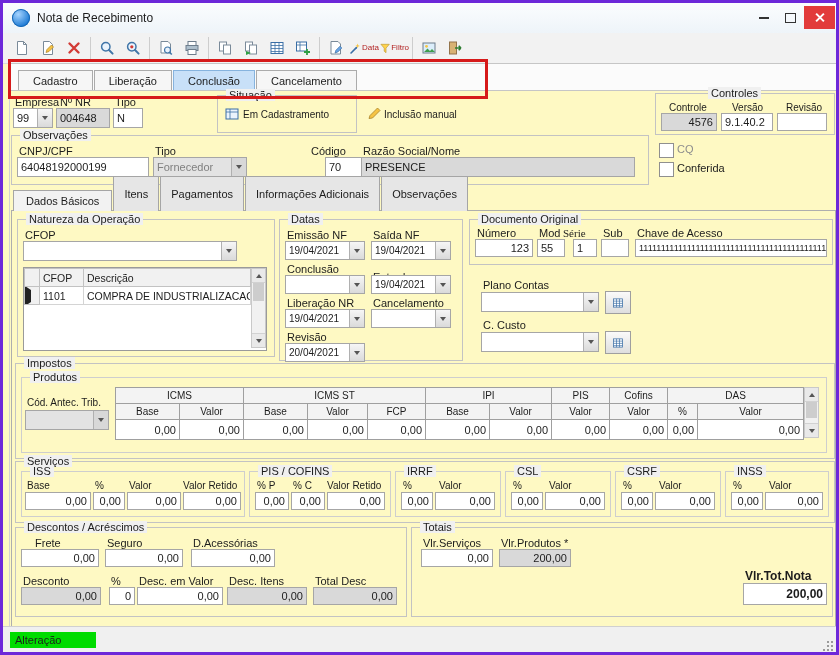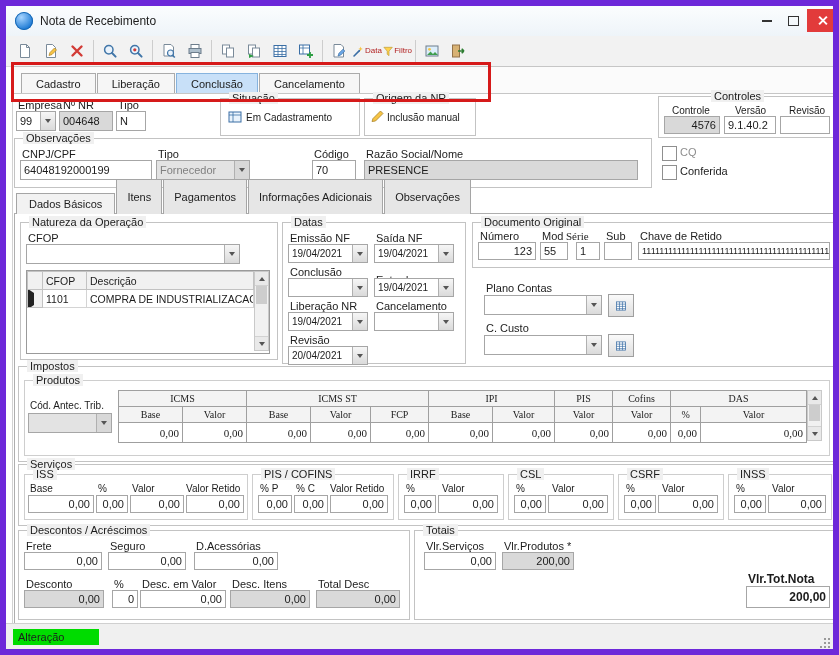--- a/index.html
+++ b/index.html
@@ -1,17 +1,17 @@
 <!DOCTYPE html>
 <html><head>
 <meta charset="utf-8">
 <style>
   html,body{margin:0;padding:0;}
   body{font-family:"Liberation Sans",sans-serif;background:#9aa7b4;}
-  .win{position:relative;width:839px;height:655px;background:#ffffff;border:6px solid #6d28d9;box-sizing:border-box;overflow:hidden;font-size:11px;color:#1c1c1c;}
+  .win{position:relative;width:839px;height:655px;background:#fef9c3;border:3px solid #6d28d9;box-sizing:border-box;overflow:hidden;font-size:11px;color:#1c1c1c;}
   
   .titlebar{position:absolute;left:0;top:0;right:0;height:30px;background:linear-gradient(#fbfdfe,#eef4f9);border-bottom:1px solid #d9e3ed;}
   .appicon{position:absolute;left:9px;top:6px;width:18px;height:18px;border-radius:50%;background:radial-gradient(circle at 35% 30%,#a6d4ff,#1d7ad4 72%);box-shadow:inset 0 0 0 1px #1667b4;}
   .wtitle{position:absolute;left:34px;top:8px;font-size:12px;}
   .wbtn{position:absolute;top:4px;width:27px;height:21px;display:flex;align-items:center;justify-content:center;}
   .wbtn.close{background:#e23b3b;}
   .mline{width:10px;height:2px;background:#333;}
   .mbox{width:9px;height:8px;border:1px solid #333;}
   .x{position:relative;width:11px;height:11px;}
   .x::before,.x::after{content:"";position:absolute;left:5px;top:0;width:2px;height:11px;background:#fff;}
@@ -41,21 +41,21 @@
   .leg{position:absolute;background:#f0f0f0;padding:0 3px;white-space:nowrap;}
   .cbtn{position:absolute;top:0;right:0;bottom:0;width:14px;background:linear-gradient(#f6f6f6,#dadada);border-left:1px solid #b0b0b0;display:flex;align-items:center;justify-content:center;}
   .tri{width:0;height:0;border-left:3.5px solid transparent;border-right:3.5px solid transparent;border-top:4.5px solid #555;}
   .dis{background:#e3e3e3;color:#808080;}
   .dis .cbtn{background:#d8d8d8;}
   .cval{display:block;padding-right:13px;overflow:hidden;}
   .cb{position:absolute;width:13px;height:13px;background:#fff;border:1px solid #8f8f8f;}
   .gbtn{position:absolute;width:24px;height:21px;background:linear-gradient(#fafafa,#dedede);border:1px solid #9f9f9f;display:flex;align-items:center;justify-content:center;}
   
   .tbl{position:absolute;border-collapse:collapse;table-layout:fixed;background:#fff;}
-  .tbl td{border:1px solid #9f9f9f;padding:0 3px;height:15px;overflow:hidden;white-space:nowrap;font-size:10px;font-family:Liberation Serif, serif;}
+  .tbl td{border:1px solid #9f9f9f;padding:0 3px;height:15px;overflow:hidden;white-space:nowrap;font-size:10px;}
   .tbl tr.hd td{background:#f3f3f3;text-align:center;}
   .tbl tr.dr td{background:#fff;height:19px;font-size:11px;}
   
   .gridbox{position:absolute;background:#fff;border:1px solid #9a9a9a;}
   .cgrid{position:absolute;left:0;top:0;border-collapse:collapse;table-layout:fixed;}
   .cgrid td{border:1px solid #d4d4d4;padding:0 3px;height:17px;font-size:10.5px;overflow:hidden;white-space:nowrap;}
   .cgrid tr.hd td{background:#f1f1f1;border-color:#c2c2c2;}
   .cgrid td.selc{background:#f1f1f1;border-color:#c2c2c2;padding:0;}
   .rtri{width:0;height:0;border-top:4px solid transparent;border-bottom:4px solid transparent;border-left:6px solid #222;margin:4px auto 0;}
   
@@ -231,23 +231,20 @@
 
   <div class="grp" style="left:214px;top:92px;width:138px;height:36px;">
     <span class="leg" style="top:-7px;left:8px;">Situação</span>
   </div>
   <svg style="position:absolute;left:222px;top:104px;" width="14" height="14" viewBox="0 0 14 14">
       <rect x="1" y="2" width="12" height="10" fill="#eaf3fc" stroke="#3a6ea5"></rect>
       <path d="M1 5h12M5 2v10" stroke="#3a6ea5" stroke-width="0.8"></path>
     </svg>
   <div class="lbl sm" style="left:240px;top:106px;">Em Cadastramento</div>
 
-  <div class="grp" style="left:358px;top:92px;width:110px;height:36px;">
-    <span class="leg" style="top:-7px;left:8px;">Origem da NR</span>
-  </div>
   <svg style="position:absolute;left:364px;top:103px;" width="14" height="14" viewBox="0 0 14 14">
       <path d="M2 12.5L3 9.5 10.5 2 13 4.5 5.5 12z" fill="#f6c445" stroke="#a8832a" stroke-width="0.8"></path>
     </svg>
   <div class="lbl sm" style="left:381px;top:106px;">Inclusão manual</div>
 
   <div class="grp" style="left:652px;top:90px;width:178px;height:40px;">
     <span class="leg" style="top:-7px;left:52px;">Controles</span>
   </div>
   <div class="lbl sm" style="left:666px;top:99px;">Controle</div>
   <div class="lbl sm" style="left:729px;top:99px;">Versão</div>
@@ -267,21 +264,21 @@
   <div class="lbl" style="left:16px;top:142px;">CNPJ/CPF</div>
   <div class="in" style="left:14px;top:154px;width:132px;">64048192000199</div>
   <div class="lbl" style="left:152px;top:142px;">Tipo</div>
   <div class="in dis" style="left:150px;top:154px;width:94px;">
       <span class="cval">Fornecedor</span>
       <span class="cbtn">
         <i class="tri"></i>
       </span>
     </div>
   <div class="lbl" style="left:308px;top:142px;">Código</div>
-  <div class="in" style="left:306px;top:154px;width:44px;">70</div>
+  <div class="in" style="left:322px;top:154px;width:44px;">70</div>
   <div class="lbl" style="left:360px;top:142px;">Razão Social/Nome</div>
   <div class="in ro" style="left:358px;top:154px;width:274px;">PRESENCE</div>
 
   <div class="maintabs">
     <div class="mtab sel">Dados Básicos</div>
     <div class="mtab">Itens</div>
     <div class="mtab">Pagamentos</div>
     <div class="mtab">Informações Adicionais</div>
     <div class="mtab">Observações</div>
   </div>
@@ -385,21 +382,21 @@
     <span class="leg" style="top:-7px;left:8px;">Documento Original</span>
   </div>
   <div class="lbl" style="left:474px;top:224px;">Número</div>
   <div class="in h18 num" style="left:472px;top:236px;width:58px;">123</div>
   <div class="lbl" style="left:536px;top:224px;">Mod</div>
   <div class="in h18" style="left:534px;top:236px;width:28px;">55</div>
   <div class="lbl" style="left:560px;top:224px;font-family:Liberation Serif, serif;">Série</div>
   <div class="in h18" style="left:570px;top:236px;width:24px;">1</div>
   <div class="lbl" style="left:600px;top:224px;">Sub</div>
   <div class="in h18" style="left:598px;top:236px;width:28px;"></div>
-  <div class="lbl" style="left:634px;top:224px;">Chave de Retido</div>
+  <div class="lbl" style="left:634px;top:224px;">Chave de Acesso</div>
   <div class="in h18" style="left:632px;top:236px;width:192px;font-size:9px;">11111111111111111111111111111111111111111111</div>
 
   <div class="lbl" style="left:480px;top:276px;">Plano Contas</div>
   <div class="in" style="left:478px;top:289px;width:118px;">
       <span class="cval"></span>
       <span class="cbtn">
         <i class="tri"></i>
       </span>
     </div>
   <div class="gbtn" style="left:602px;top:288px;">
@@ -551,21 +548,21 @@
     <span class="leg" style="top:-7px;left:8px;">INSS</span>
   </div>
   <div class="lbl sm" style="left:730px;top:477px;">%</div>
   <div class="lbl sm" style="left:766px;top:477px;">Valor</div>
   <div class="in h18 num" style="left:728px;top:489px;width:32px;">0,00</div>
   <div class="in h18 num" style="left:762px;top:489px;width:58px;">0,00</div>
 
   <div class="grp" style="left:12px;top:524px;width:390px;height:88px;">
     <span class="leg" style="top:-7px;left:8px;">Descontos / Acréscimos</span>
   </div>
-  <div class="lbl" style="left:20px;top:534px;">Frete</div>
+  <div class="lbl" style="left:32px;top:534px;">Frete</div>
   <div class="lbl" style="left:104px;top:534px;">Seguro</div>
   <div class="lbl" style="left:190px;top:534px;">D.Acessórias</div>
   <div class="in h18 num" style="left:18px;top:546px;width:78px;">0,00</div>
   <div class="in h18 num" style="left:102px;top:546px;width:78px;">0,00</div>
   <div class="in h18 num" style="left:188px;top:546px;width:84px;">0,00</div>
   <div class="lbl" style="left:20px;top:572px;">Desconto</div>
   <div class="lbl" style="left:108px;top:572px;">%</div>
   <div class="lbl" style="left:136px;top:572px;">Desc. em Valor</div>
   <div class="lbl" style="left:226px;top:572px;">Desc. Itens</div>
   <div class="lbl" style="left:312px;top:572px;">Total Desc</div>

